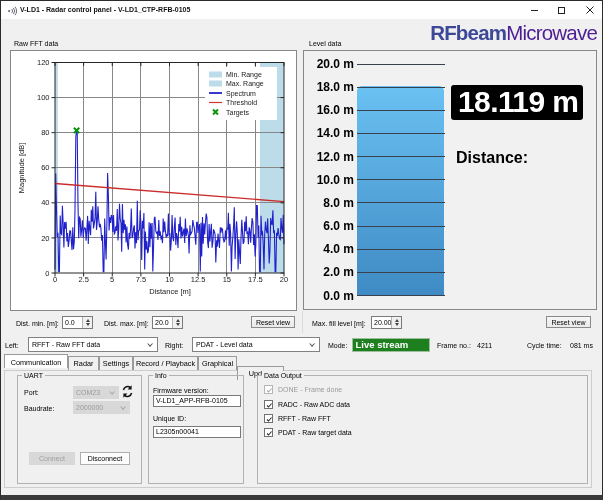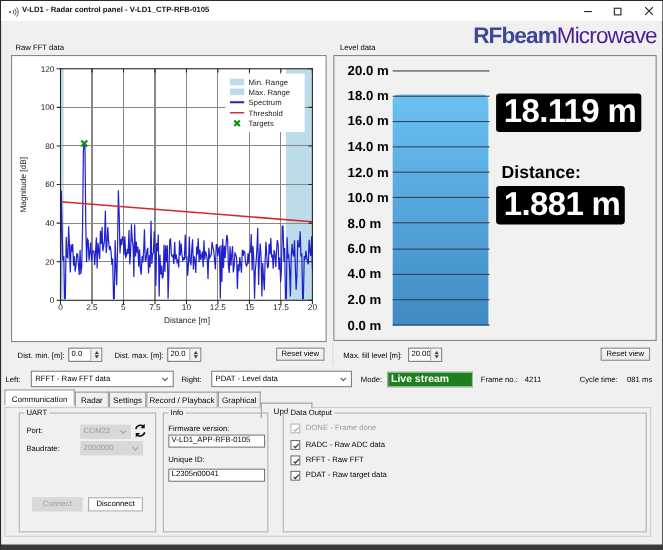--- a/index.html
+++ b/index.html
@@ -6,21 +6,21 @@
 body { font-family:"Liberation Sans",sans-serif; background:#f0f0f0; position:relative;
   border:1px solid #2b2b2b; border-bottom:5px solid #3a3a3a; overflow:hidden; }
 .abs { position:absolute; }
 .titlebar { position:absolute; left:0; top:0; width:601px; height:18px; background:#fff; }
 .title { position:absolute; top:5px; font-size:7px; font-weight:bold; color:#111; letter-spacing:0px; }
 .logo { position:absolute; top:22px; right:5px; font-size:20.5px; letter-spacing:-0.8px; z-index:10; line-height:20px; }
 .logo b { color:#3d4899; font-weight:bold; }
 .logo span { color:#4c1d95; font-weight:normal; }
 .gblabel { position:absolute; font-size:7px; color:#000; }
 .panel { position:absolute; border:1px solid #878787; }
-.lvlab { position:absolute; left:12px; width:49px; font-size:12px; font-weight:bold; color:#000; line-height:14px; }
+.lvlab { position:absolute; left:1px; width:49px; text-align:right; font-size:12px; font-weight:bold; color:#000; line-height:14px; }
 .lvline { position:absolute; left:53px; width:88px; height:1px; background:#39414f; z-index:3; }
 .bar { position:absolute; left:53px; width:87px; background:linear-gradient(#6ac1f2,#3f8ac4); border-radius:5px 5px 0 0; z-index:2; }
 .biglab { position:absolute; left:152px; font-size:16px; font-weight:bold; color:#000; }
 .blackbox { position:absolute; left:147px; height:35px; background:#000; border-radius:3px; color:#fff; font-weight:bold; font-size:30px; line-height:33.5px; padding-left:7px; letter-spacing:-0.6px; }
 .smtxt { position:absolute; font-size:7px; color:#000; line-height:9px; }
 .spin { position:absolute; height:13px; background:#fff; border:1px solid #7a7a7a; font-size:7px; line-height:11px; padding-left:2px; color:#000; }
 .spinarr { position:absolute; right:0; top:0; width:10px; height:100%; background:#f0f0f0; border-left:1px solid #b5b5b5; }
 .spinarr:before { content:""; position:absolute; left:2.5px; top:2px; border-left:2.5px solid transparent; border-right:2.5px solid transparent; border-bottom:3px solid #444; }
 .spinarr:after { content:""; position:absolute; left:2.5px; bottom:2px; border-left:2.5px solid transparent; border-right:2.5px solid transparent; border-top:3px solid #444; }
 .btn { position:absolute; background:linear-gradient(#f6f6f6,#eaeaea); border:1px solid #8a8a8a; font-size:7px; text-align:center; color:#000; }
@@ -161,21 +161,20 @@
 <div class="lvlab" style="top:75.4px">14.0 m</div>
 <div class="lvlab" style="top:98.6px">12.0 m</div>
 <div class="lvlab" style="top:121.8px">10.0 m</div>
 <div class="lvlab" style="top:144.9px">8.0 m</div>
 <div class="lvlab" style="top:168.1px">6.0 m</div>
 <div class="lvlab" style="top:191.2px">4.0 m</div>
 <div class="lvlab" style="top:214.4px">2.0 m</div>
 <div class="lvlab" style="top:237.5px">0.0 m</div>
   <div class="blackbox" style="top:34px;width:132px">18.119 m</div>
   <div class="biglab" style="top:98px">Distance:</div>
-  <div class="blackbox" style="top:117.5px;width:117px">1.881 m</div>
 </div>
 
 <div class="smtxt" style="left:15px;top:318px">Dist. min. [m]:</div>
 <div class="spin" style="left:61px;top:315px;width:31px">0.0<span class="spinarr"></span></div>
 <div class="smtxt" style="left:103px;top:318px">Dist. max. [m]:</div>
 <div class="spin" style="left:151px;top:315px;width:31px">20.0<span class="spinarr"></span></div>
 <div class="btn" style="left:250px;top:315px;width:44px;height:12px;line-height:11px">Reset view</div>
 <div class="smtxt" style="left:311px;top:318px">Max. fill level [m]:</div>
 <div class="spin" style="left:370px;top:315px;width:31px">20.00<span class="spinarr"></span></div>
 <div class="btn" style="left:545px;top:315px;width:45px;height:12px;line-height:11px">Reset view</div>

